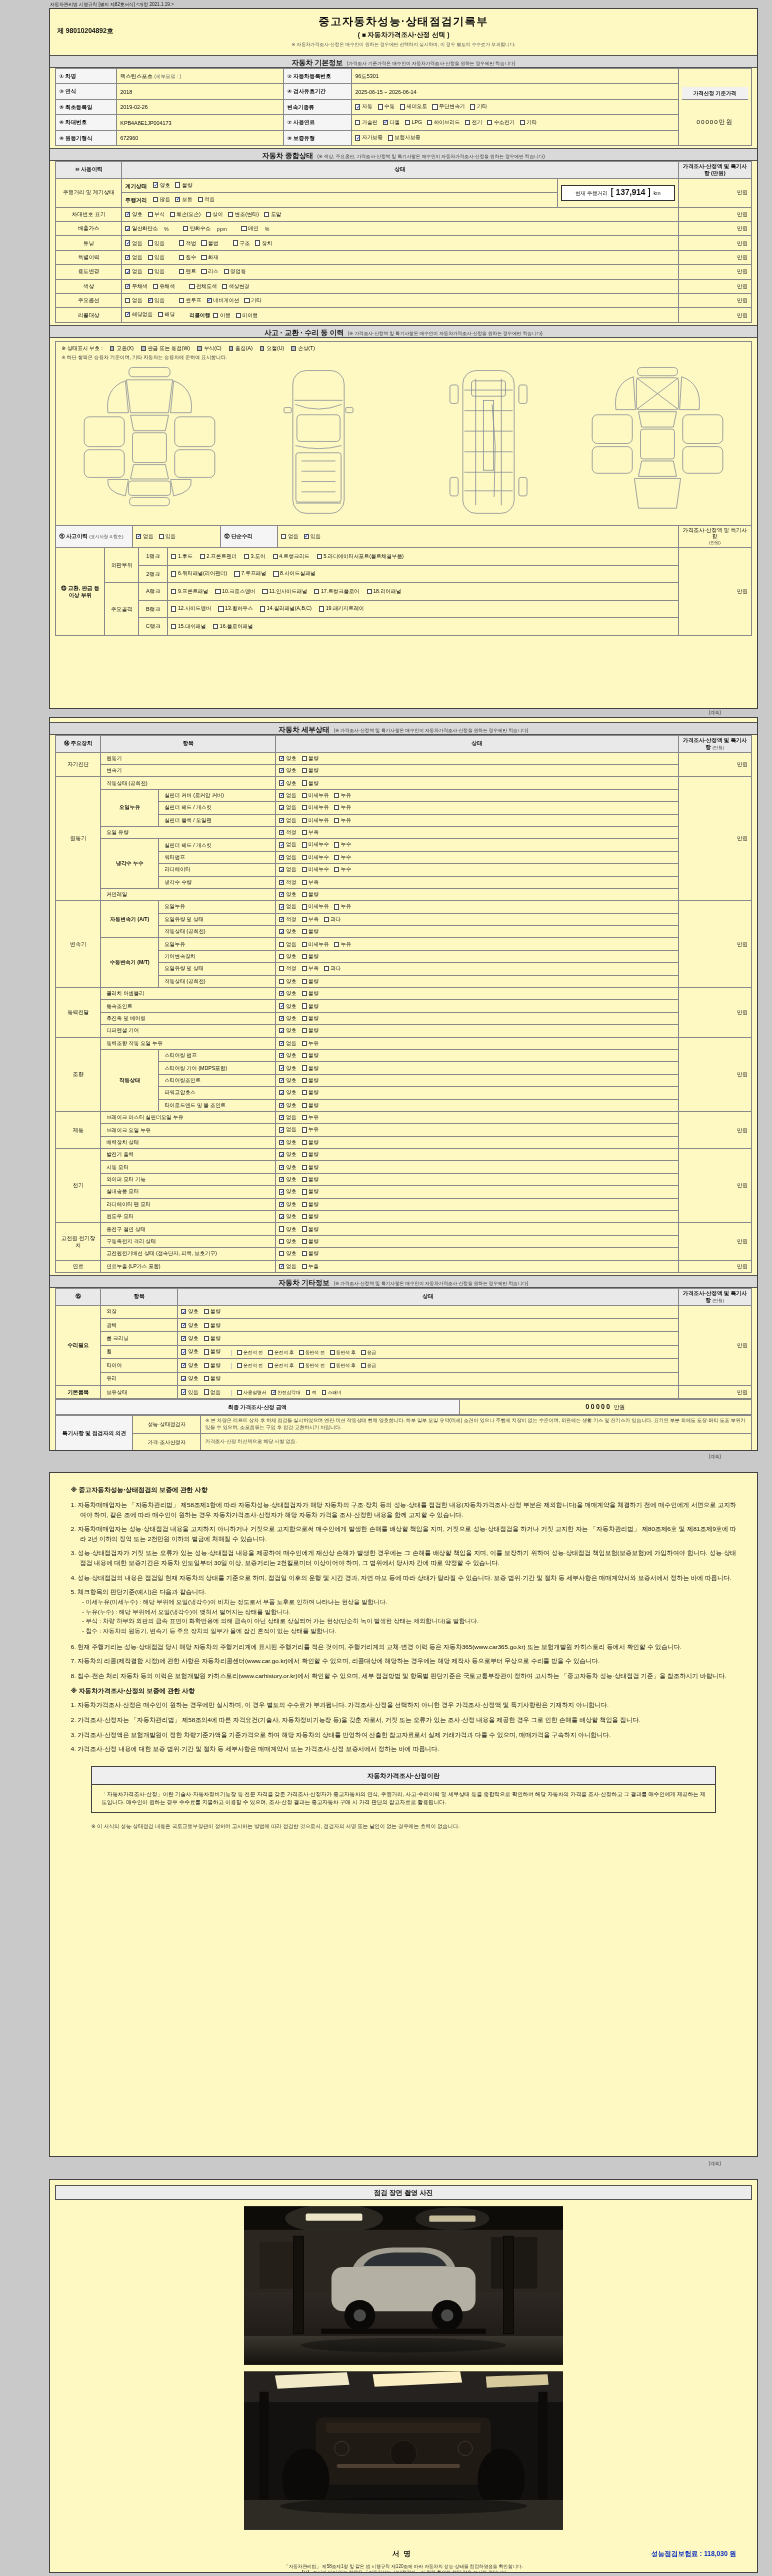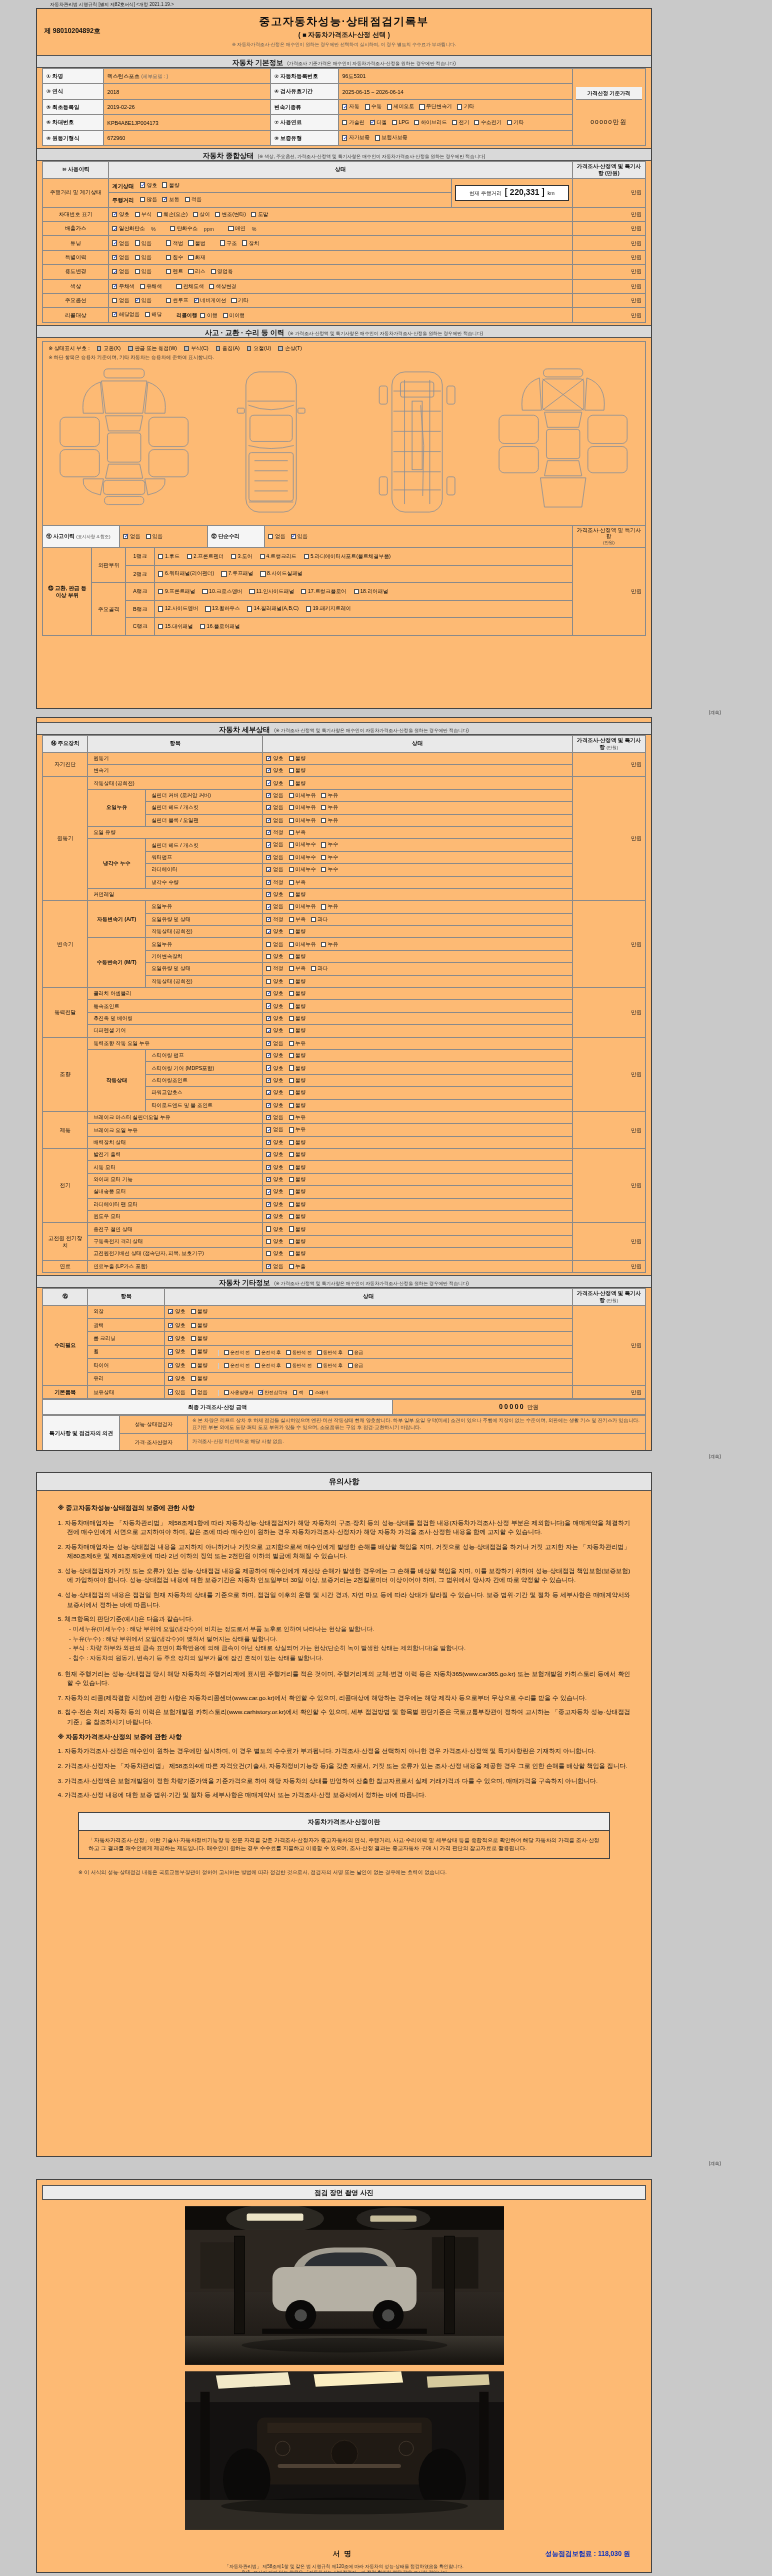--- a/index.html
+++ b/index.html
@@ -1,21 +1,21 @@
 <!DOCTYPE html>
 <html style="font-size:8.2px"><head>
 <meta charset="utf-8">
 <style>
   *{box-sizing:border-box;}
   html,body{margin:0;padding:0;}
   body{width:773px;height:2576px;background:#c9c9c9;font-family:"Liberation Sans","DejaVu Sans",sans-serif;color:#111;position:relative;}
   .formref{position:absolute;top:1.5px;left:50px;font-size:4.6px;color:#222;}
   .pagemark{position:absolute;right:52px;font-size:4.6px;color:#333;}
   #pm1{top:710px;} #pm2{top:1454px;} #pm3{top:2161px;}
-  .page{position:absolute;left:36px;width:616px;background:#fdba74;border:0.5px solid #444;overflow:hidden;padding:0 5.2px;}
+  .page{position:absolute;left:49px;width:709px;background:#fef9c3;border:0.5px solid #444;overflow:hidden;padding:0 5.2px;}
   .p1{top:8.2px;height:701px;}
   .p2{top:717px;height:734px;}
   .p3{top:1472px;height:685px;}
   .p4{top:2179px;height:394px;}
 
   
   .p1head{position:relative;padding-top:6.2px;height:44px;}
   .docno{position:absolute;left:2.1px;top:17.5px;font-weight:bold;font-size:6.7px;}
   .title{margin:0;text-align:center;font-size:10.8px;letter-spacing:1px;font-weight:bold;}
   .sub{text-align:center;font-weight:bold;font-size:6.7px;margin-top:2.1px;}
@@ -238,21 +238,21 @@
                 <span class="ol">양호</span>
               </span>
               <span class="opt">
                 <span class="cb"></span>
                 <span class="ol">불량</span>
               </span>
             </span></td>
           <td class="mcell" rowspan="2">
             <div class="mbox">
               <span class="ml">현재 주행거리</span>
-              <span class="mv">[ 220,331 ]</span>
+              <span class="mv">[ 137,914 ]</span>
               <span class="mu">km</span>
             </div>
           </td>
           <td class="price" rowspan="2">만원</td>
         </tr>
         <tr>
           <td class="items" colspan="1"><span class="linelbl">주행거리</span><span class="grp">
               <span class="opt">
                 <span class="cb"></span>
                 <span class="ol">많음</span>
@@ -1346,21 +1346,20 @@
       </tr>
       <tr>
         <td class="owho">가격·조사산정자</td>
         <td class="otext">가격조사·산정 미선택으로 해당 사항 없음.</td>
       </tr>
     </tbody>
   </table>
 </section>
 
 <section class="page p3">
-  <div class="vband">유의사항</div>
   <div class="ntxt">
     <div class="nsec">※ 중고자동차성능·상태점검의 보증에 관한 사항</div>
     <div id="notice1">
         <div class="nitem">1. 자동차매매업자는 「자동차관리법」 제58조제1항에 따라 자동차성능·상태점검자가 해당 자동차의 구조·장치 등의 성능·상태를 점검한 내용(자동차가격조사·산정 부분은 제외합니다)을 매매계약을 체결하기 전에 매수인에게 서면으로 고지하여야 하며, 같은 조에 따라 매수인이 원하는 경우 자동차가격조사·산정자가 해당 자동차 가격을 조사·산정한 내용을 함께 고지할 수 있습니다.</div>
         <div class="nitem">2. 자동차매매업자는 성능·상태점검 내용을 고지하지 아니하거나 거짓으로 고지함으로써 매수인에게 발생한 손해를 배상할 책임을 지며, 거짓으로 성능·상태점검을 하거나 거짓 고지한 자는 「자동차관리법」 제80조제6호 및 제81조제9호에 따라 2년 이하의 징역 또는 2천만원 이하의 벌금에 처해질 수 있습니다.</div>
         <div class="nitem">3. 성능·상태점검자가 거짓 또는 오류가 있는 성능·상태점검 내용을 제공하여 매수인에게 재산상 손해가 발생한 경우에는 그 손해를 배상할 책임을 지며, 이를 보장하기 위하여 성능·상태점검 책임보험(보증보험)에 가입하여야 합니다. 성능·상태점검 내용에 대한 보증기간은 자동차 인도일부터 30일 이상, 보증거리는 2천킬로미터 이상이어야 하며, 그 범위에서 당사자 간에 따로 약정할 수 있습니다.</div>
         <div class="nitem">4. 성능·상태점검의 내용은 점검일 현재 자동차의 상태를 기준으로 하며, 점검일 이후의 운행 및 시간 경과, 자연 마모 등에 따라 상태가 달라질 수 있습니다. 보증 범위·기간 및 절차 등 세부사항은 매매계약서와 보증서에서 정하는 바에 따릅니다.</div>
         <div class="nitem">5. 체크항목의 판단기준(예시)은 다음과 같습니다.<div class="nsubs">
             <div class="nsub">- 미세누유(미세누수) : 해당 부위에 오일(냉각수)이 비치는 정도로서 부품 노후로 인하여 나타나는 현상을 말합니다.</div>
             <div class="nsub">- 누유(누수) : 해당 부위에서 오일(냉각수)이 맺혀서 떨어지는 상태를 말합니다.</div>

